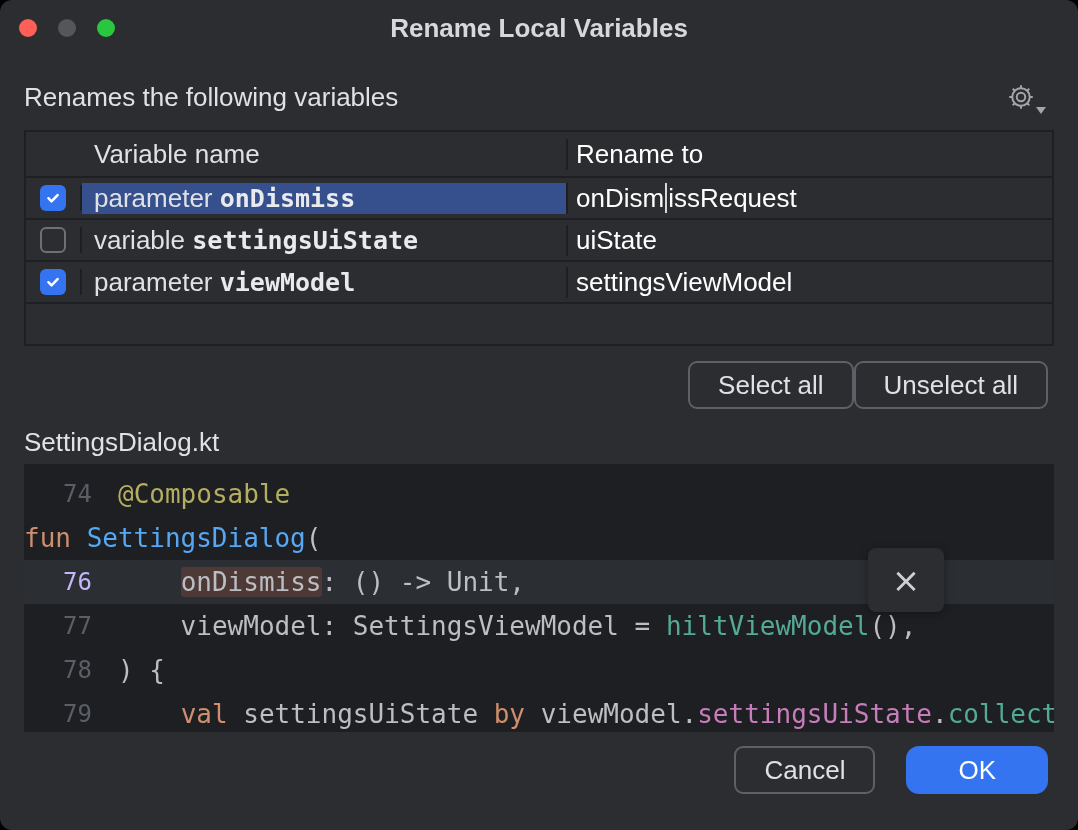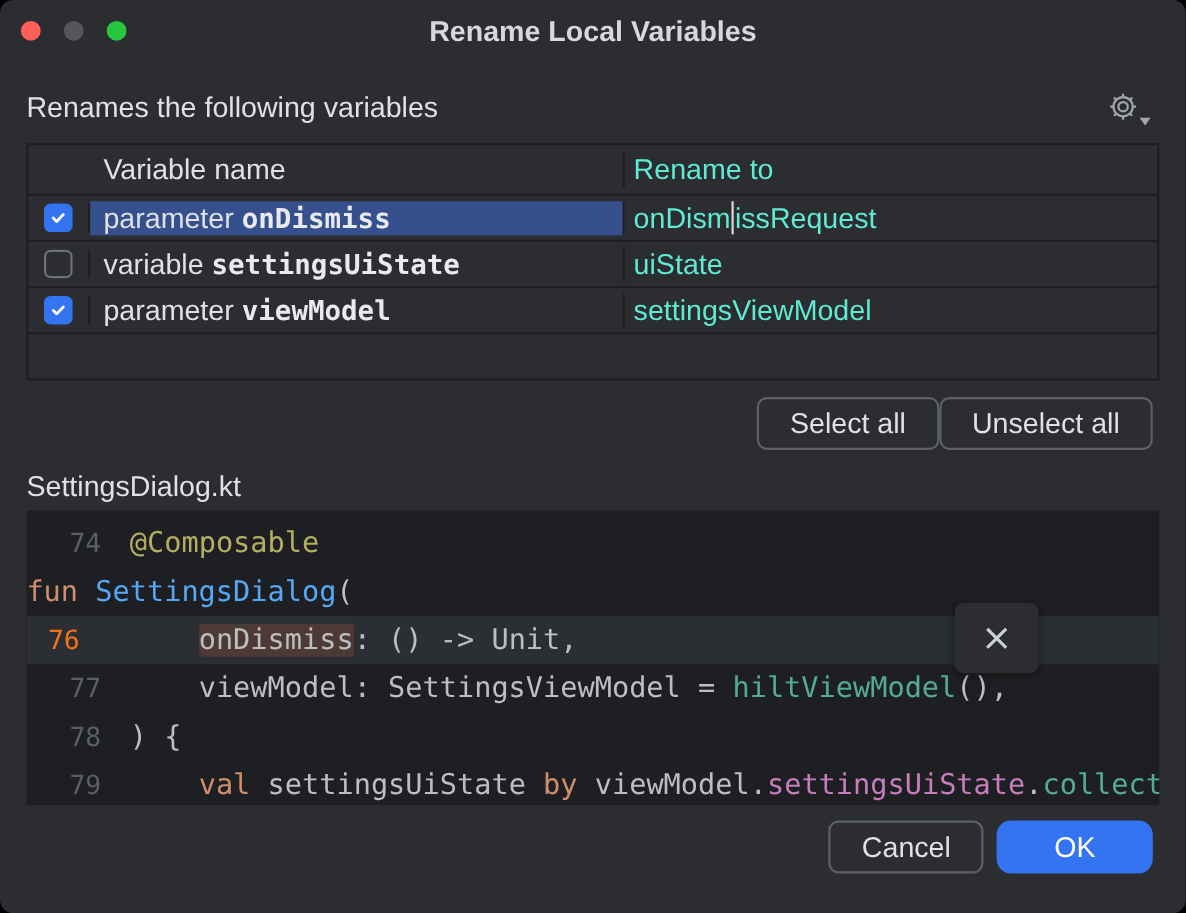--- a/index.html
+++ b/index.html
@@ -26,21 +26,21 @@
   .gear::after{content:"";position:absolute;right:-8px;bottom:0;border-left:5px solid transparent;
     border-right:5px solid transparent;border-top:7px solid #A2A5AB;}
   
   .rename-table{margin:16px 24px 0;border:2px solid var(--grid);}
   .thead,.trow{display:flex;align-items:center;}
   .thead{height:46px;border-bottom:2px solid var(--grid);}
   .trow{height:42px;border-bottom:2px solid var(--grid);}
   .cell{display:flex;align-items:center;}
   .check-col{width:56px;justify-content:center;border-right:2px solid var(--grid);}
   .name-col{width:486px;padding:0 12px;border-right:2px solid var(--grid);font-size:26px;}
-  .rename-col{flex:1;padding:0 8px;font-size:26px;color:#5eead4;border-radius:22px;}
+  .rename-col{flex:1;padding:0 8px;font-size:26px;color:#ffffff;border-radius:22px;}
   .name-col.selected{background:var(--selection);}
   .kind{color:var(--text-primary);white-space:pre;}
   .vname{font-family:"DejaVu Sans Mono",monospace;font-weight:700;font-size:25px;color:#E9EAEE;}
   .checkbox{width:26px;height:26px;border-radius:6px;display:flex;align-items:center;justify-content:center;}
   .checkbox.unchecked{border:2px solid #6C7078;background:transparent;}
   .checkbox.checked{background:var(--accent);}
   .caret{width:2px;height:30px;background:#D6D8DC;display:inline-block;margin:0 1px;}
   .rv{white-space:pre;}
   .table-filler{height:40px;}
   
@@ -49,35 +49,35 @@
     background:transparent;border:2px solid #5D6066;border-radius:9px;height:48px;padding:0 28px;cursor:pointer;}
   button.primary{background:var(--accent);border-color:var(--accent);color:#fff;padding:0 50px;border-radius:13px;}
   
   .file-name{margin:18px 24px 6px;font-size:26px;}
   .editor{position:relative;margin:0 24px;height:268px;background:var(--editor-bg);overflow:hidden;
     font-family:"DejaVu Sans Mono",monospace;font-size:26px;}
   #editor-lines{padding-top:8px;}
   .eline{display:flex;height:44px;line-height:44px;white-space:pre;}
   .eline.current{background:var(--current-line);}
   .lnum{flex:none;width:94px;padding-right:26px;text-align:right;color:#5A5E66;font-size:24px;}
-  .eline.current .lnum{color:#f97316;text-align:center;}
+  .eline.current .lnum{color:#c4b5fd;}
   .lcode{flex:1;overflow:hidden;}
   .tok-plain{color:var(--code-default);}
   .tok-keyword{color:var(--keyword);}
   .tok-annotation{color:var(--annotation);}
   .tok-function{color:var(--function-decl);}
   .tok-composable-call{color:var(--composable-call);}
   .tok-property{color:var(--property);}
   .tok-rename-target{color:var(--code-default);background:var(--rename-occurrence-bg);border-radius:3px;}
   .hint-close{position:absolute;left:844px;top:84px;width:76px;height:64px;background:#2B2D30;
     border-radius:8px;display:flex;align-items:center;justify-content:center;cursor:pointer;
     box-shadow:0 2px 8px rgba(0,0,0,0.35);}
   .x{font-size:34px;line-height:1;color:#CDD0D5;font-family:"DejaVu Sans",sans-serif;}
   
-  .footer{display:flex;justify-content:flex-end;gap:12px;margin:14px 30px 0;}
+  .footer{display:flex;justify-content:flex-end;gap:31px;margin:14px 30px 0;}
 </style>
 </head>
 <body>
 
 <div class="dialog">
 
   <div class="titlebar">
     <div class="traffic-lights">
       <span class="tl red"></span>
       <span class="tl gray"></span>

